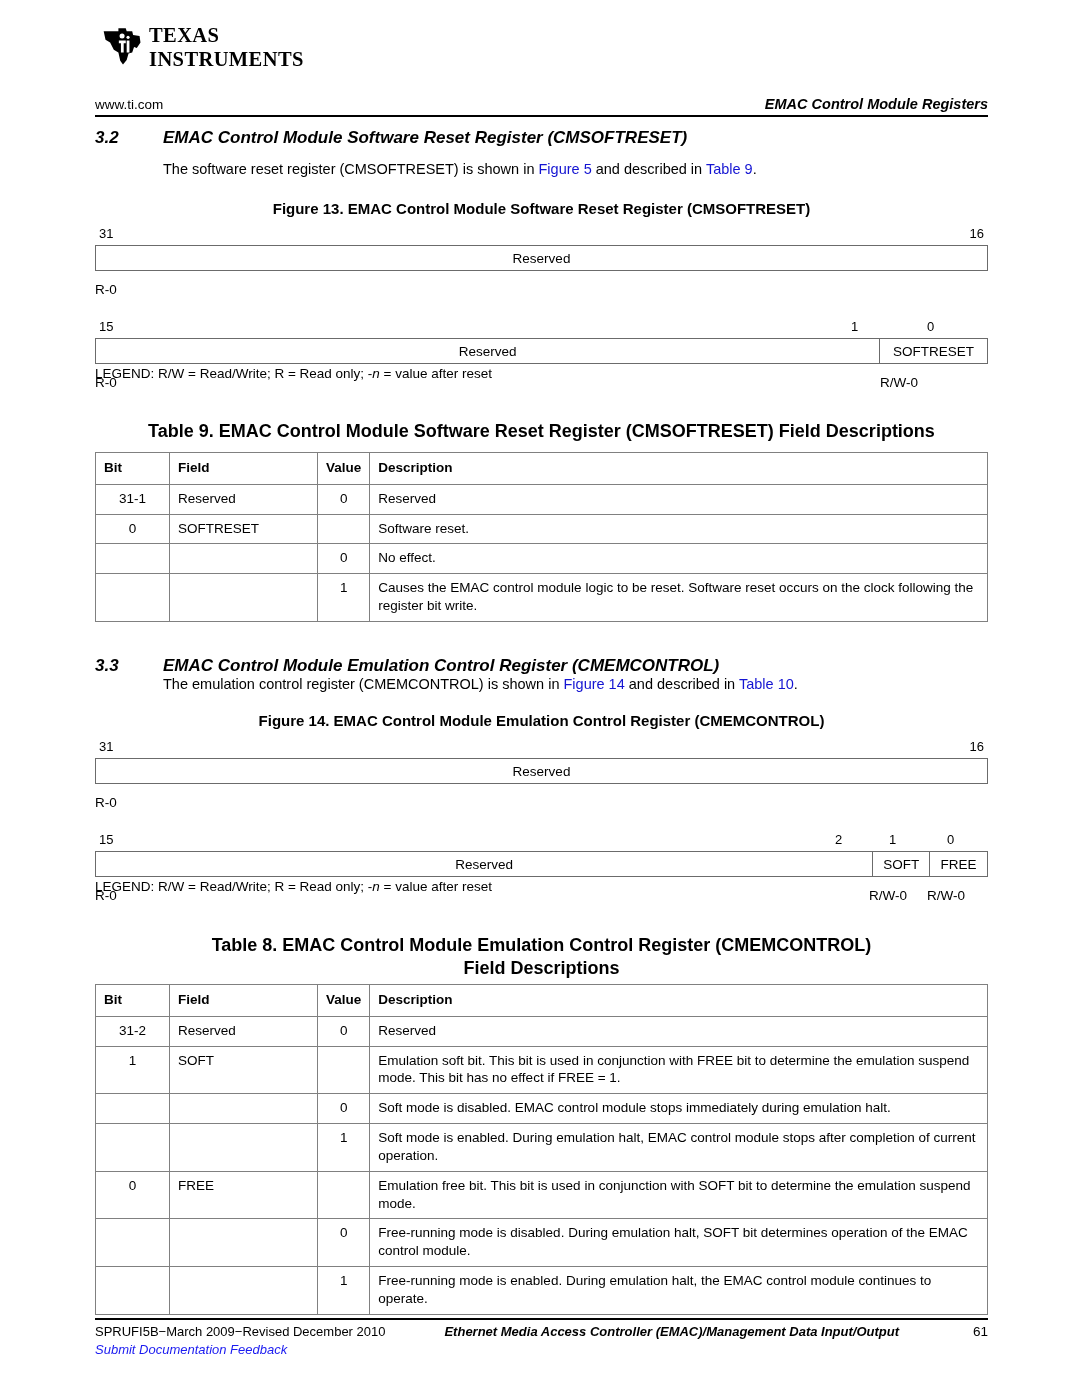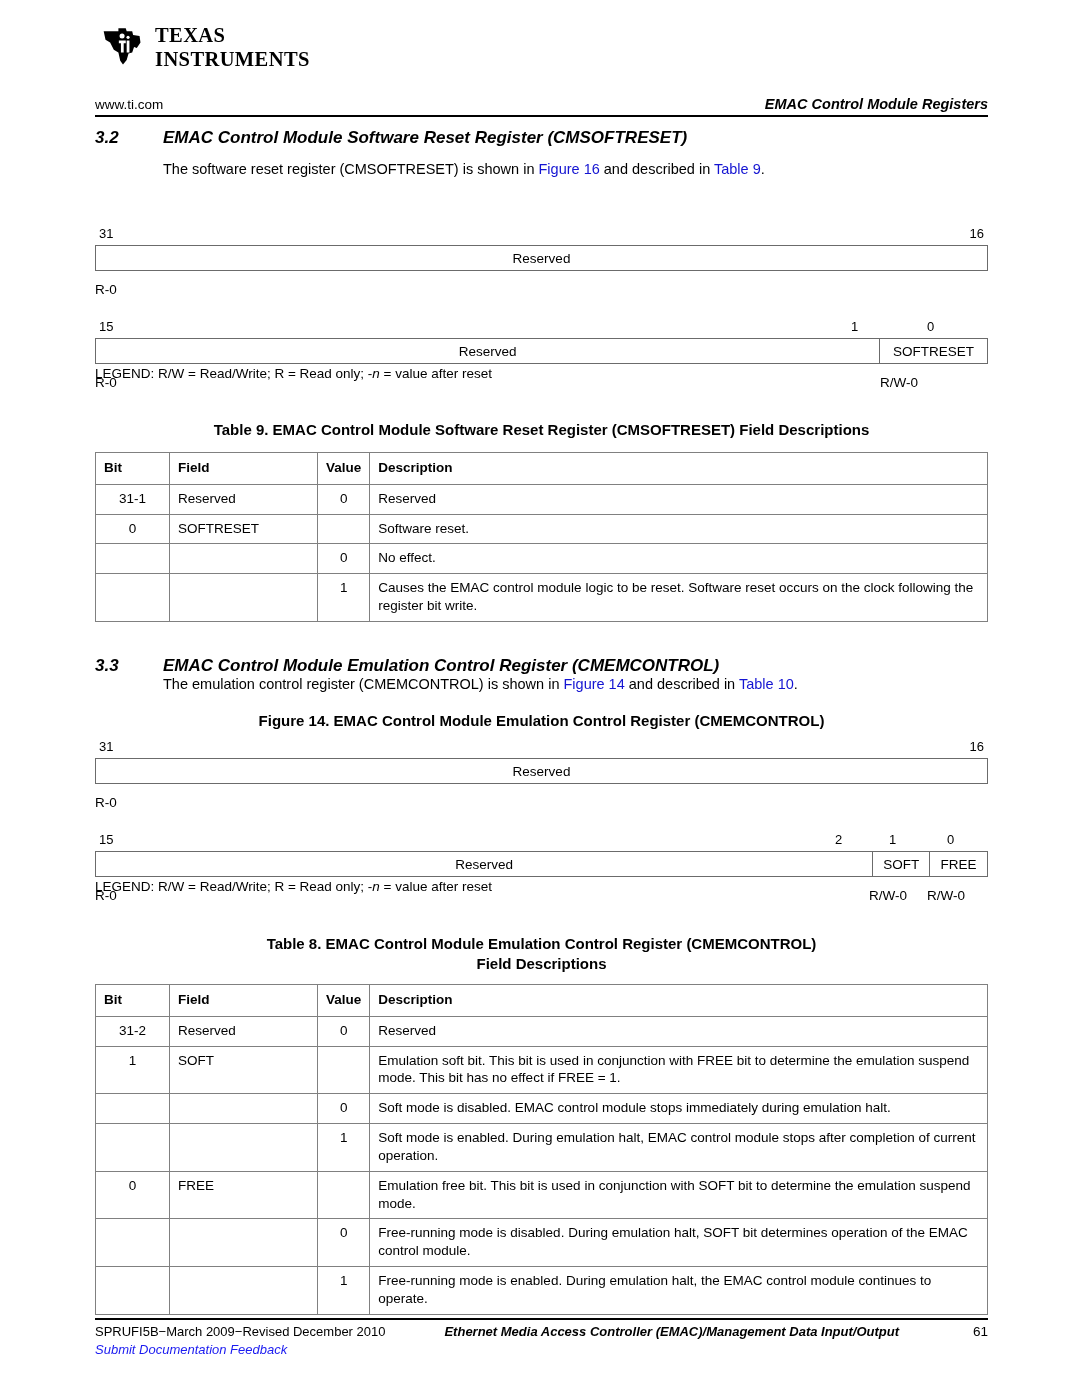--- a/index.html
+++ b/index.html
@@ -22,21 +22,21 @@
     box-sizing: border-box;
   }
 
   
   .logo-block {
     position: absolute;
     left: 100px;
     top: 24px;
     display: flex;
     align-items: center;
-    gap: 9px;
+    gap: 3px;
   }
   .logo-mark { width: 46px; height: 46px; display: block; }
   .logo-words {
     display: flex;
     flex-direction: column;
     line-height: 1.0;
   }
   .logo-words span {
     font-family: "Liberation Serif", serif;
     font-weight: bold;
@@ -160,21 +160,21 @@
     font-size: 13.5px;
   }
   .legend i { font-style: italic; }
 
   
   .tbl-cap {
     position: absolute;
     left: 95px;
     right: 92px;
     text-align: center;
-    font-size: 15px;
+    font-size: 18px;
     font-weight: bold;
     line-height: 1.3;
   }
 
   
   table.fields {
     position: absolute;
     left: 95px;
     width: 893px;
     border-collapse: collapse;
@@ -277,23 +277,24 @@
     <div class="hdr-right">EMAC Control Module Registers</div>
   </div>
   <div class="hdr-rule"></div>
 
   <div class="sec" style="top:128px;">
     <div class="sec-num">3.2</div>
     <div class="sec-title">EMAC Control Module Software Reset Register (CMSOFTRESET)</div>
   </div>
 
   <div class="sec-body" style="top:160px;">
-    <span>The software reset register (CMSOFTRESET) is shown in </span><span class="lnk">Figure 16</span><span> and described in </span><span class="lnk">Table 9</span><span>.</span>
-  </div>
-
+    <span>The software reset register (CMSOFTRESET) is shown in </span><span class="lnk">Figure 5</span><span> and described in </span><span class="lnk">Table 9</span><span>.</span>
+  </div>
+
+  <div class="fig-cap" style="top:200px;">Figure 13. EMAC Control Module Software Reset Register (CMSOFTRESET)</div>
 
   <div class="reg" style="top:226px;">
     <div class="bitnums">
       <span style="left:4px;">31</span>
       <span style="right:4px;">16</span>
     </div>
     <div class="regrow">
       <div class="regcell" style="width:100%;">Reserved</div>
     </div>
     <div class="access">

